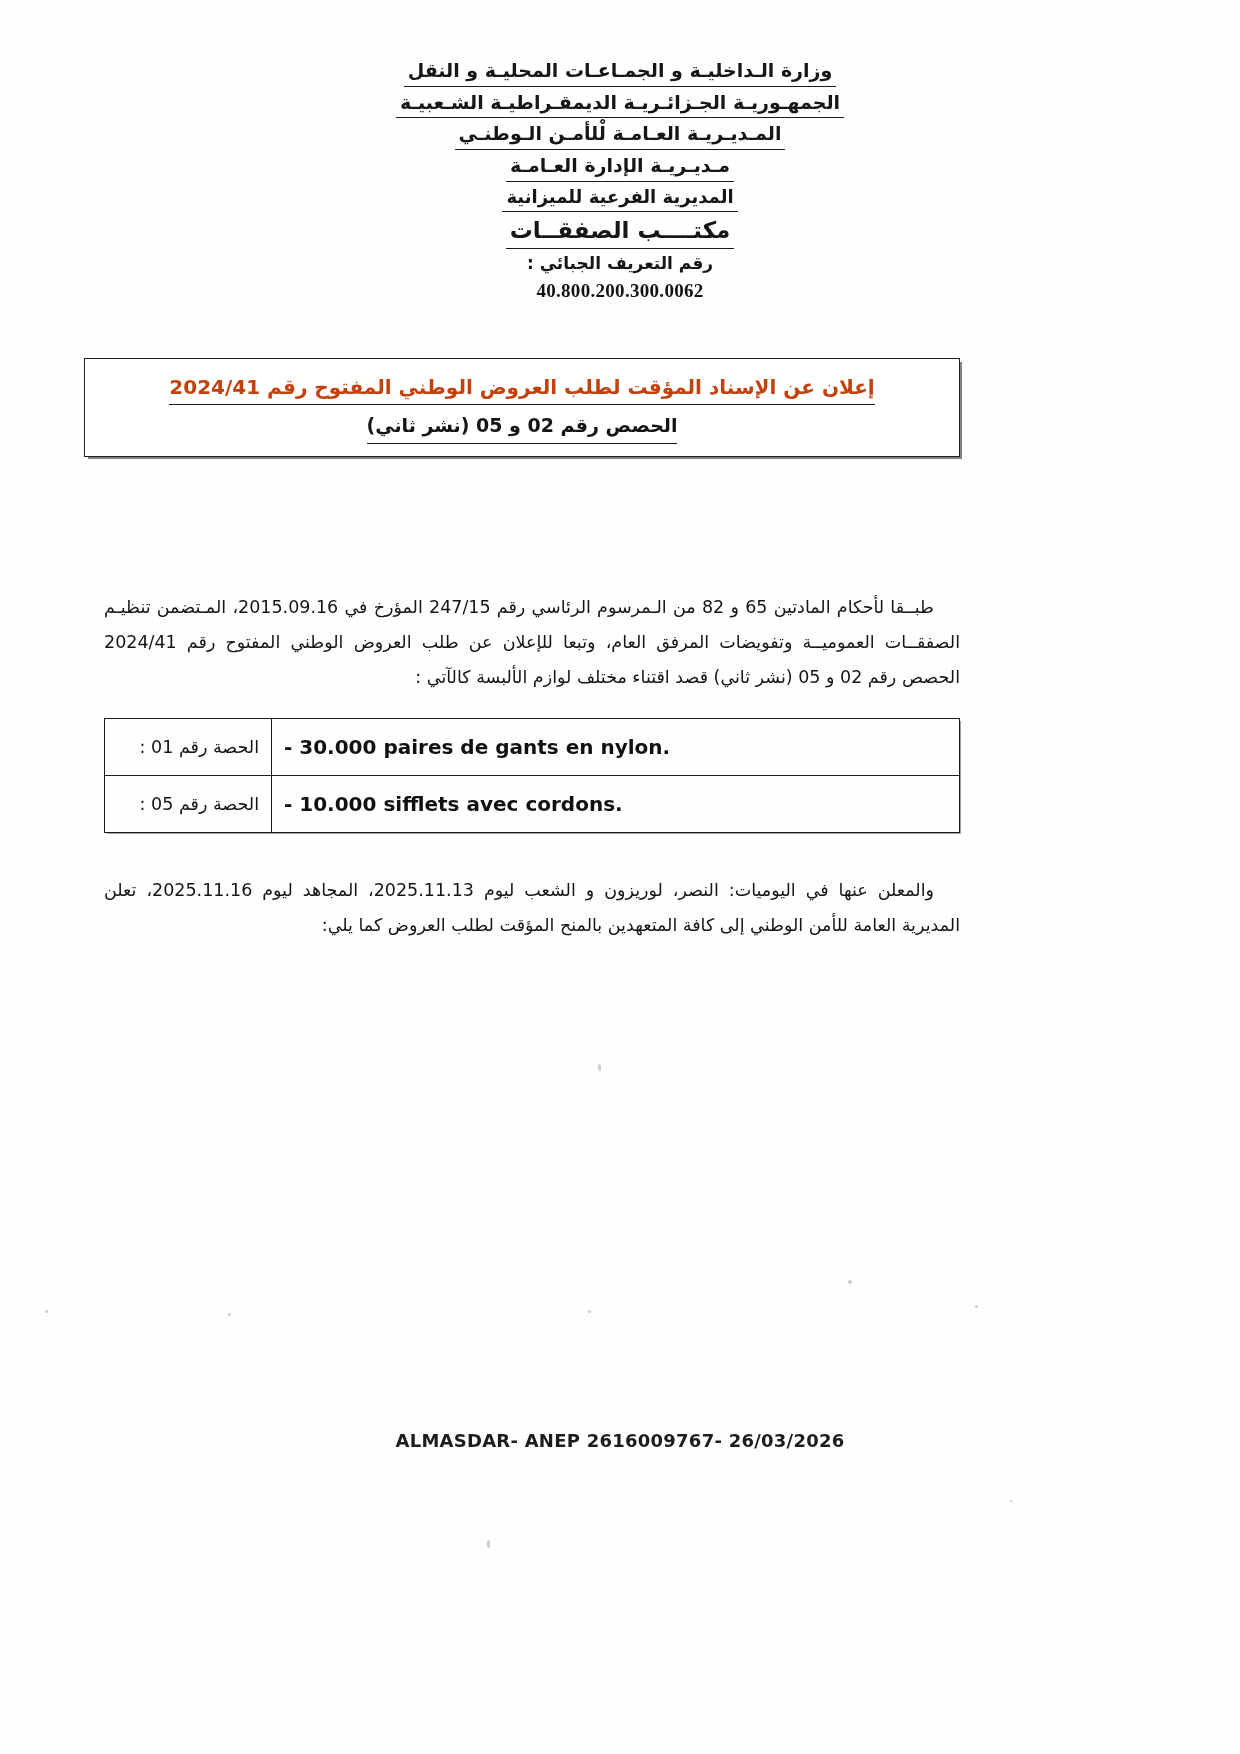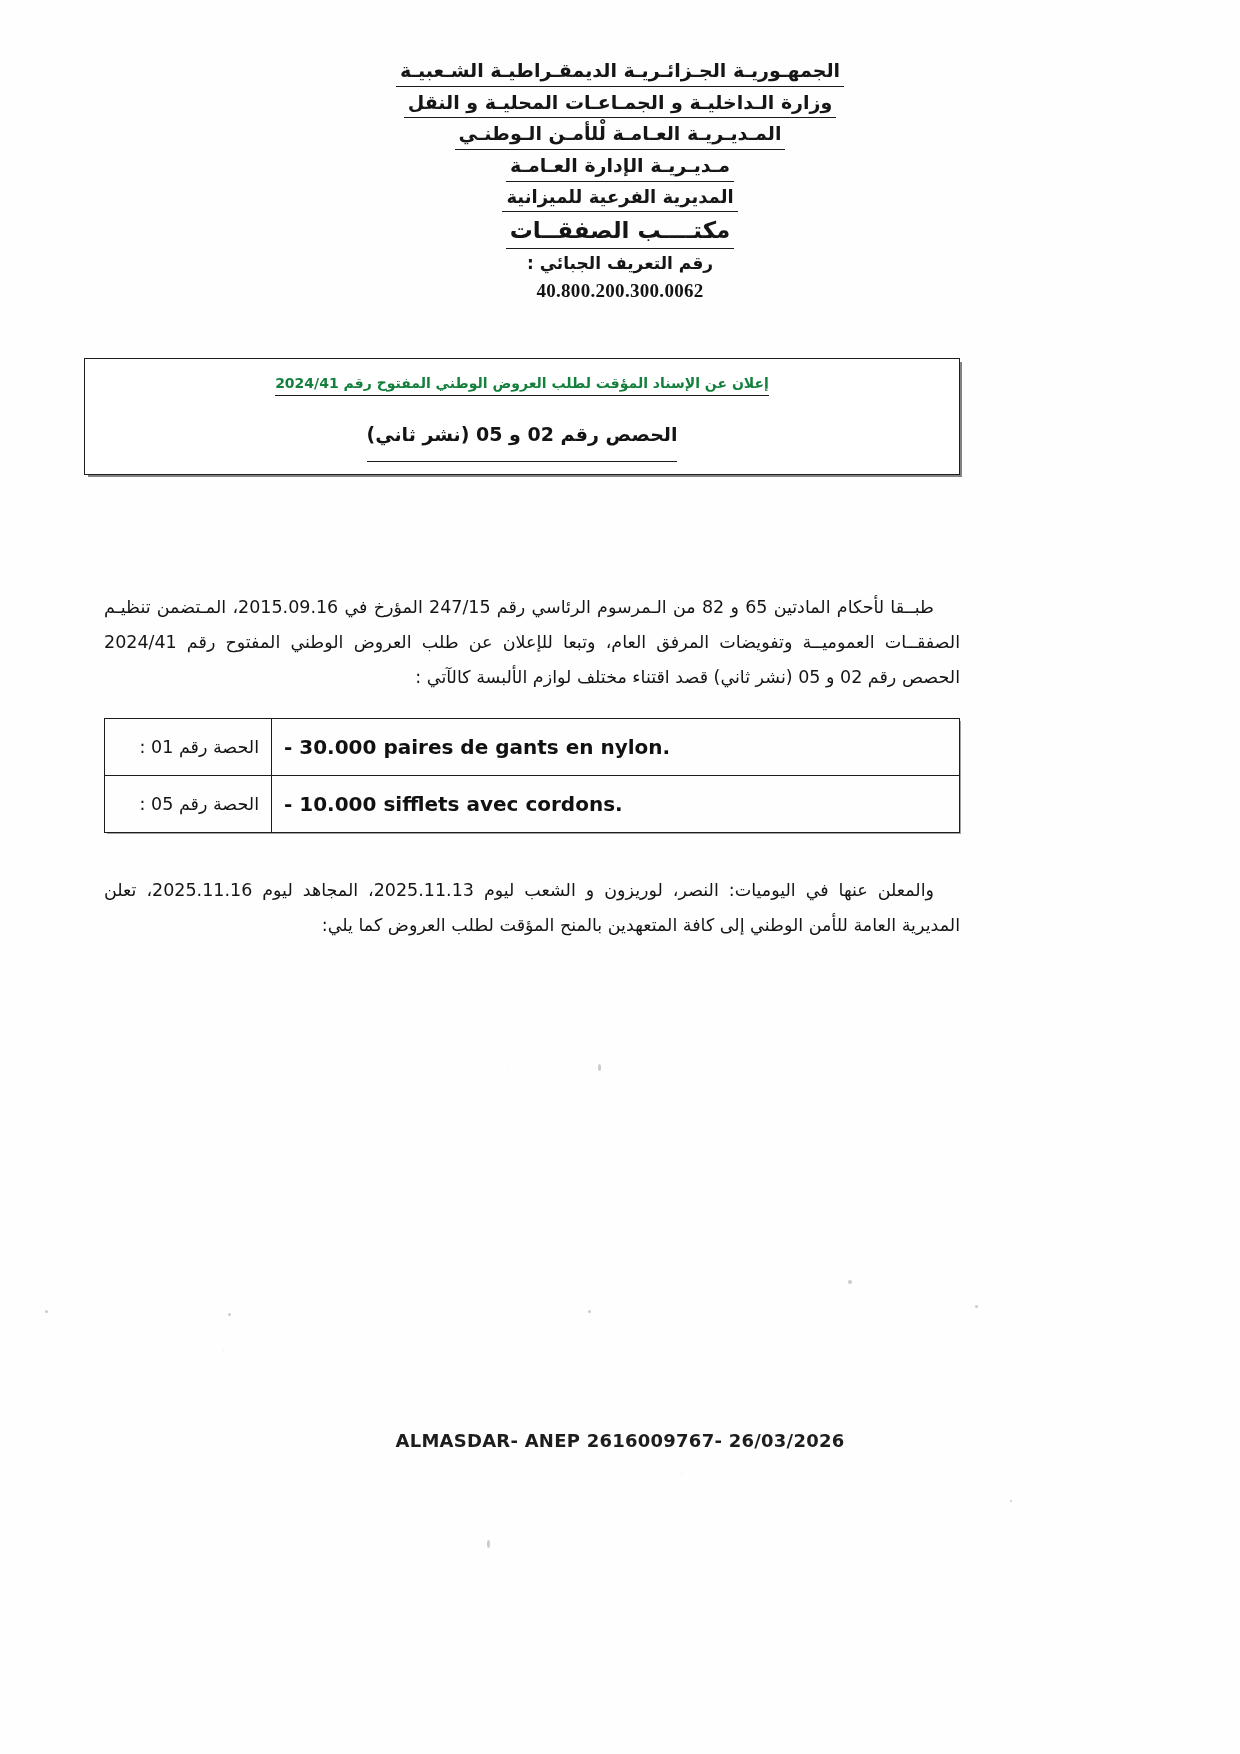--- a/index.html
+++ b/index.html
@@ -86,38 +86,38 @@
     border: 1.6px solid #1e1e1e;
     box-shadow: 3px 3px 0 -1px rgba(30,30,30,0.55);
     background: #fff;
     text-align: center;
     padding: 14px 10px 12px 10px;
     box-sizing: border-box;
     direction: rtl;
   }
   .title-main {
     font-family: "DejaVu Sans", "Liberation Sans", sans-serif;
-    font-size: 14px;
-    font-weight: 700;
-    color: #15803d;
+    font-size: 20px;
+    font-weight: 700;
+    color: #c2410c;
     display: inline-block;
     border-bottom: 1.8px solid #1a1a1a;
     padding-bottom: 2px;
     line-height: 1.45;
     white-space: nowrap;
   }
   .title-sub {
     display: inline-block;
-    margin-top: 25px;
+    margin-top: 7px;
     font-family: "DejaVu Sans", "Liberation Sans", sans-serif;
     font-size: 19px;
     font-weight: 600;
     color: #141414;
     border-bottom: 1.6px solid #1a1a1a;
-    padding-bottom: 13px;
+    padding-bottom: 4px;
     line-height: 1.4;
     white-space: nowrap;
   }
 
   
   .para {
     position: absolute;
     direction: rtl;
     text-align: justify;
     text-align-last: right;
@@ -198,22 +198,22 @@
     border-radius: 50%;
     opacity: 0.5;
   }
 </style>
 </head>
 <body>
 
 <div class="page">
 
   <div class="masthead">
+    <span class="mast-line l2">وزارة الـداخليـة و الجمـاعـات المحليـة و النقل</span>
     <span class="mast-line l1">الجمهـوريـة الجـزائـريـة الديمقـراطيـة الشـعبيـة</span>
-    <span class="mast-line l2">وزارة الـداخليـة و الجمـاعـات المحليـة و النقل</span>
     <span class="mast-line l3">المـديـريـة العـامـة لْلأمـن الـوطنـي</span>
     <span class="mast-line l4">مـديـريـة الإدارة العـامـة</span>
     <span class="mast-line l5">المديرية الفرعية للميزانية</span>
     <span class="mast-line l6">مكتــــب الصفقــات</span>
     <span class="mast-line l7">رقم التعريف الجبائي :</span>
     <span class="mast-taxnum">40.800.200.300.0062</span>
   </div>
 
   <div class="title-box">
     <div>

